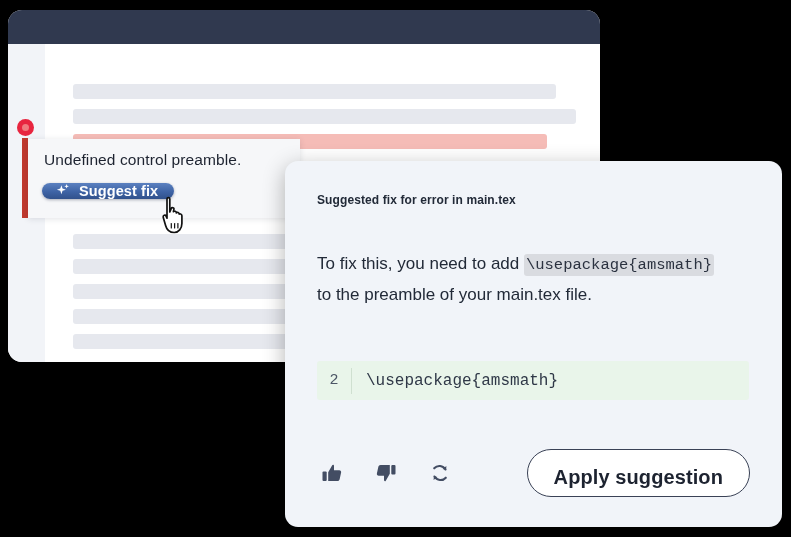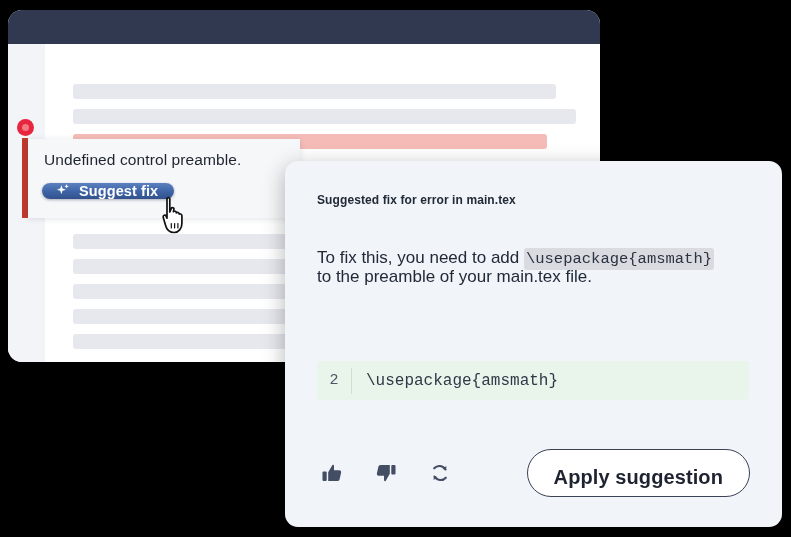--- a/index.html
+++ b/index.html
@@ -84,21 +84,21 @@
     background:#f1f4f9;border-radius:13px;
     box-shadow:0 6px 22px rgba(0,0,0,.30);
     overflow:hidden;
   }
   .panel-title{
     position:absolute;left:32px;top:32px;
     font-size:12px;font-weight:700;color:#222a38;letter-spacing:.1px;
   }
   .panel-body{
     position:absolute;left:32px;top:88px;width:400px;
-    font-size:17px;line-height:18px;color:#222a38;
+    font-size:17px;line-height:30px;color:#222a38;
   }
   .inline-code{
     font-family:"Liberation Mono", monospace;
     font-size:15.5px;background:#d9dbe0;border-radius:3px;
     padding:2px 2px;color:#2b3240;
   }
   .code-block{
     position:absolute;left:32px;top:200px;width:432px;height:39px;
     background:#e9f5ea;border-radius:3px;display:flex;align-items:center;
   }

